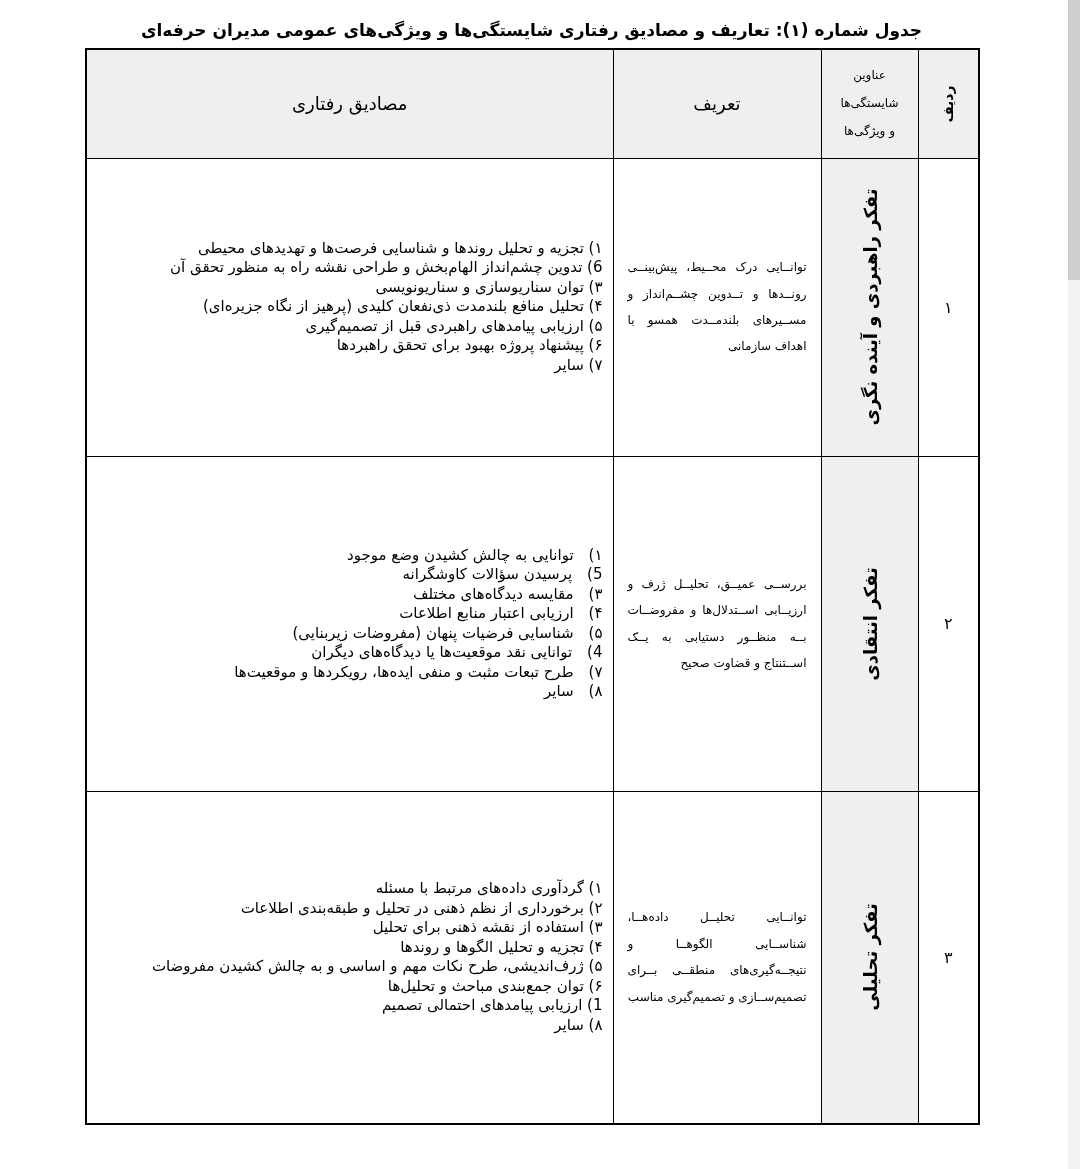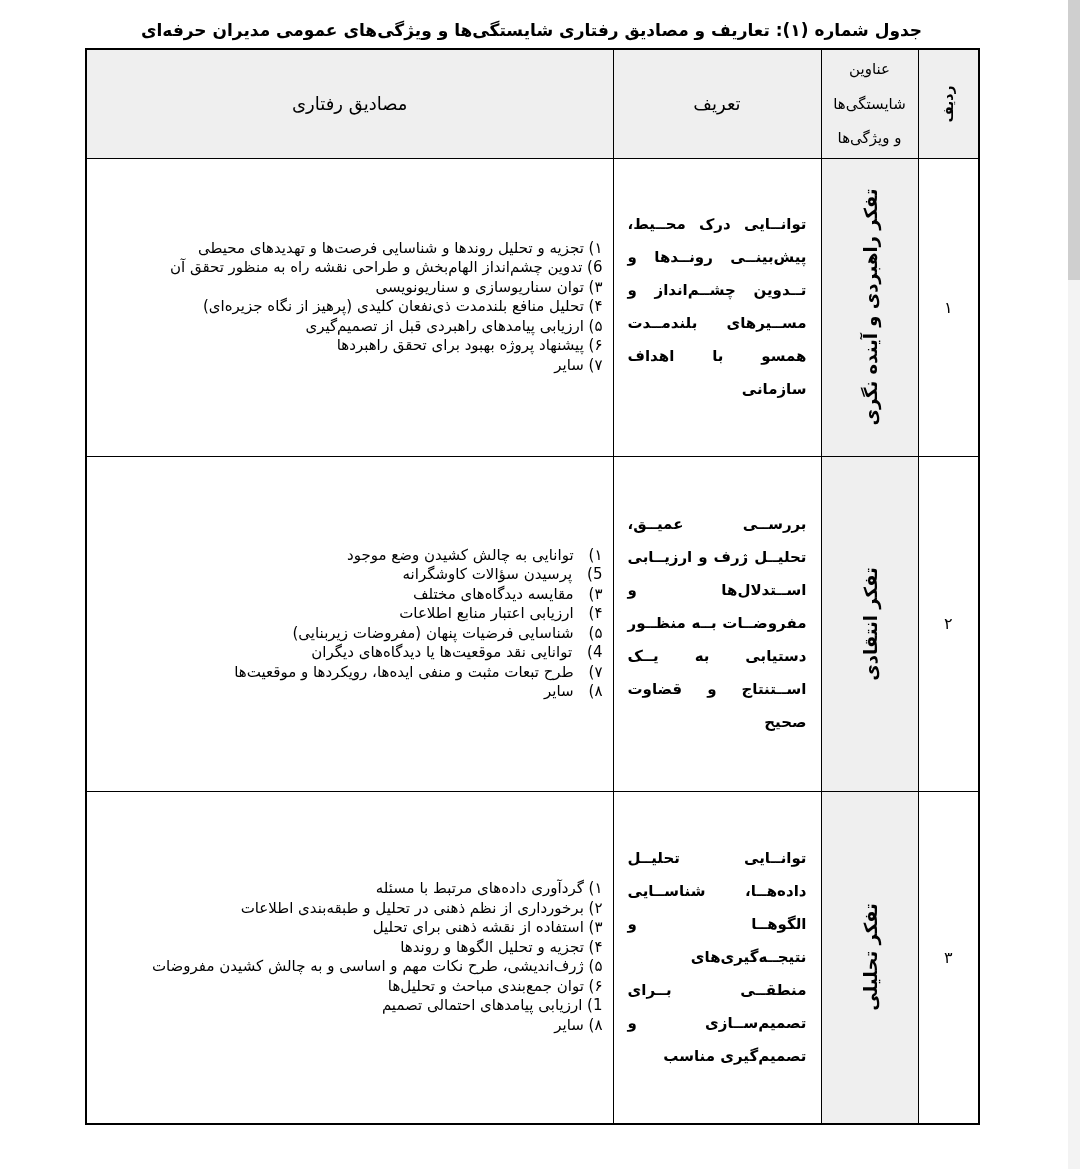--- a/index.html
+++ b/index.html
@@ -55,21 +55,21 @@
     position: absolute;
     top: 50%;
     left: 50%;
     transform: translate(-50%, -50%) rotate(-90deg);
     white-space: nowrap;
     display: block;
   }
   th.h-num, td.cell-num { position: relative; text-align: center; }
   th.h-num .rot { font-size: 14px; font-weight: bold; }
   th.h-cat {
-    font-size: 15px;
+    font-size: 12px;
     font-weight: bold;
     text-align: center;
     white-space: pre-line;
     line-height: 2.3;
   }
   th.h-def, th.h-ex {
     font-size: 18px;
     font-weight: bold;
     text-align: center;
   }
@@ -81,22 +81,22 @@
     font-size: 18px;
     font-weight: bold;
   }
   td.cell-num {
     font-size: 16px;
     font-weight: bold;
     background: #ffffff;
   }
   td.cell-def { background: #ffffff; }
   .def-text {
-    font-size: 15px;
-    font-weight: bold;
+    font-size: 12px;
+    font-weight: normal;
     line-height: 2.2;
     text-align: justify;
     padding: 0 14px;
   }
   td.cell-ex { background: #ffffff; }
   .ex-list {
     display: flex;
     flex-direction: column;
     height: 100%;
     padding: 10px 10px 10px 6px;

